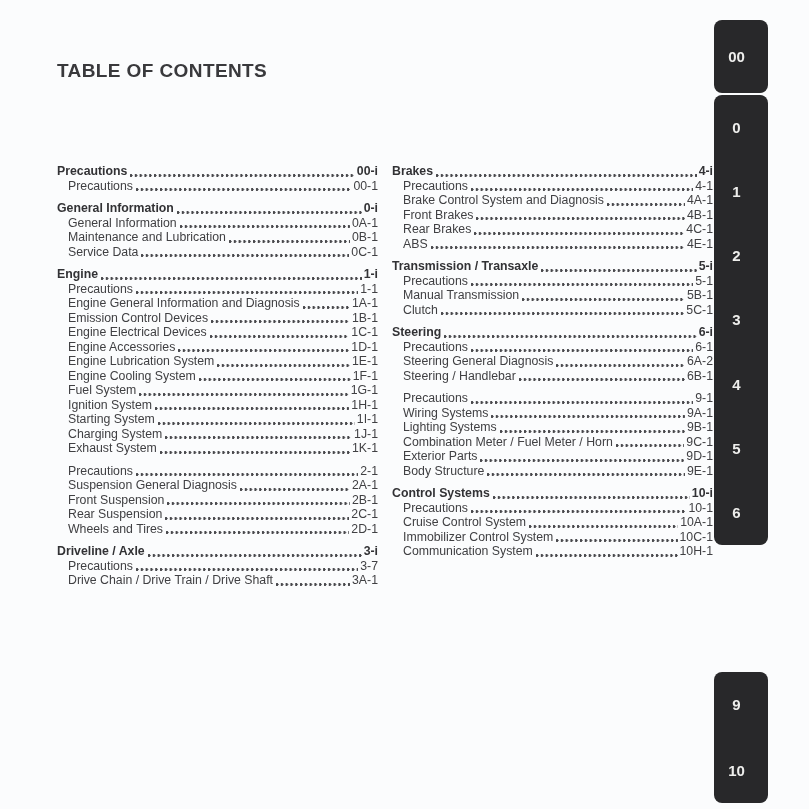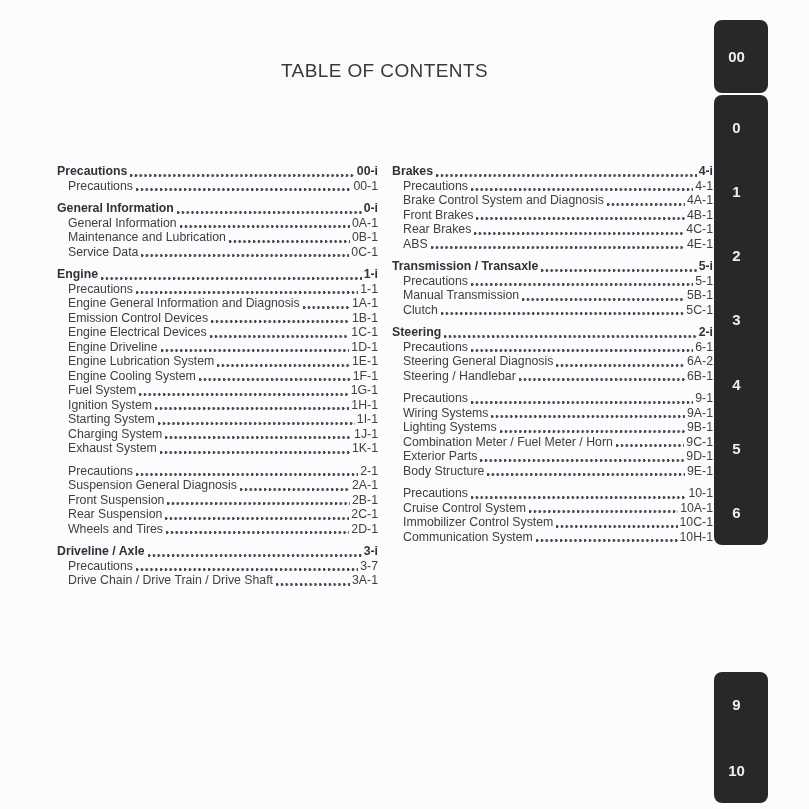--- a/index.html
+++ b/index.html
@@ -3,21 +3,21 @@
 <meta charset="utf-8">
 <style>
   html,body{margin:0;padding:0}
   body{
     width:809px;height:809px;position:relative;overflow:hidden;
     background:#fbfcfd;color:#404043;
     font-family:"Liberation Sans",sans-serif;
   }
   .doc-title{
     position:absolute;top:60px;left:57px;width:655px;
-    text-align:center;font-weight:normal;font-size:19px;
+    font-weight:bold;font-size:19px;
     letter-spacing:.4px;color:#39393c;
   }
   .col{
     position:absolute;top:164px;width:321px;
     font-size:12.3px;line-height:14.5px;
   }
   #col-left{left:57px}
   #col-right{left:392px}
   .toc-section{margin-bottom:8px}
   .toc-row{display:flex;align-items:center;white-space:nowrap}
@@ -106,21 +106,21 @@
         <span class="lbl">Emission Control Devices</span>
         <span class="dots"></span>
         <span class="pg">1B-1</span>
       </div>
       <div class="toc-row sub">
         <span class="lbl">Engine Electrical Devices</span>
         <span class="dots"></span>
         <span class="pg">1C-1</span>
       </div>
       <div class="toc-row sub">
-        <span class="lbl">Engine Driveline</span>
+        <span class="lbl">Engine Accessories</span>
         <span class="dots"></span>
         <span class="pg">1D-1</span>
       </div>
       <div class="toc-row sub">
         <span class="lbl">Engine Lubrication System</span>
         <span class="dots"></span>
         <span class="pg">1E-1</span>
       </div>
       <div class="toc-row sub">
         <span class="lbl">Engine Cooling System</span>
@@ -250,21 +250,21 @@
       <div class="toc-row sub">
         <span class="lbl">Clutch</span>
         <span class="dots"></span>
         <span class="pg">5C-1</span>
       </div>
     </div>
     <div class="toc-section">
       <div class="toc-row bold">
         <span class="lbl">Steering</span>
         <span class="dots"></span>
-        <span class="pg">2-i</span>
+        <span class="pg">6-i</span>
       </div>
       <div class="toc-row sub">
         <span class="lbl">Precautions</span>
         <span class="dots"></span>
         <span class="pg">6-1</span>
       </div>
       <div class="toc-row sub">
         <span class="lbl">Steering General Diagnosis</span>
         <span class="dots"></span>
         <span class="pg">6A-2</span>
@@ -301,20 +301,25 @@
         <span class="dots"></span>
         <span class="pg">9D-1</span>
       </div>
       <div class="toc-row sub">
         <span class="lbl">Body Structure</span>
         <span class="dots"></span>
         <span class="pg">9E-1</span>
       </div>
     </div>
     <div class="toc-section">
+      <div class="toc-row bold">
+        <span class="lbl">Control Systems</span>
+        <span class="dots"></span>
+        <span class="pg">10-i</span>
+      </div>
       <div class="toc-row sub">
         <span class="lbl">Precautions</span>
         <span class="dots"></span>
         <span class="pg">10-1</span>
       </div>
       <div class="toc-row sub">
         <span class="lbl">Cruise Control System</span>
         <span class="dots"></span>
         <span class="pg">10A-1</span>
       </div>

